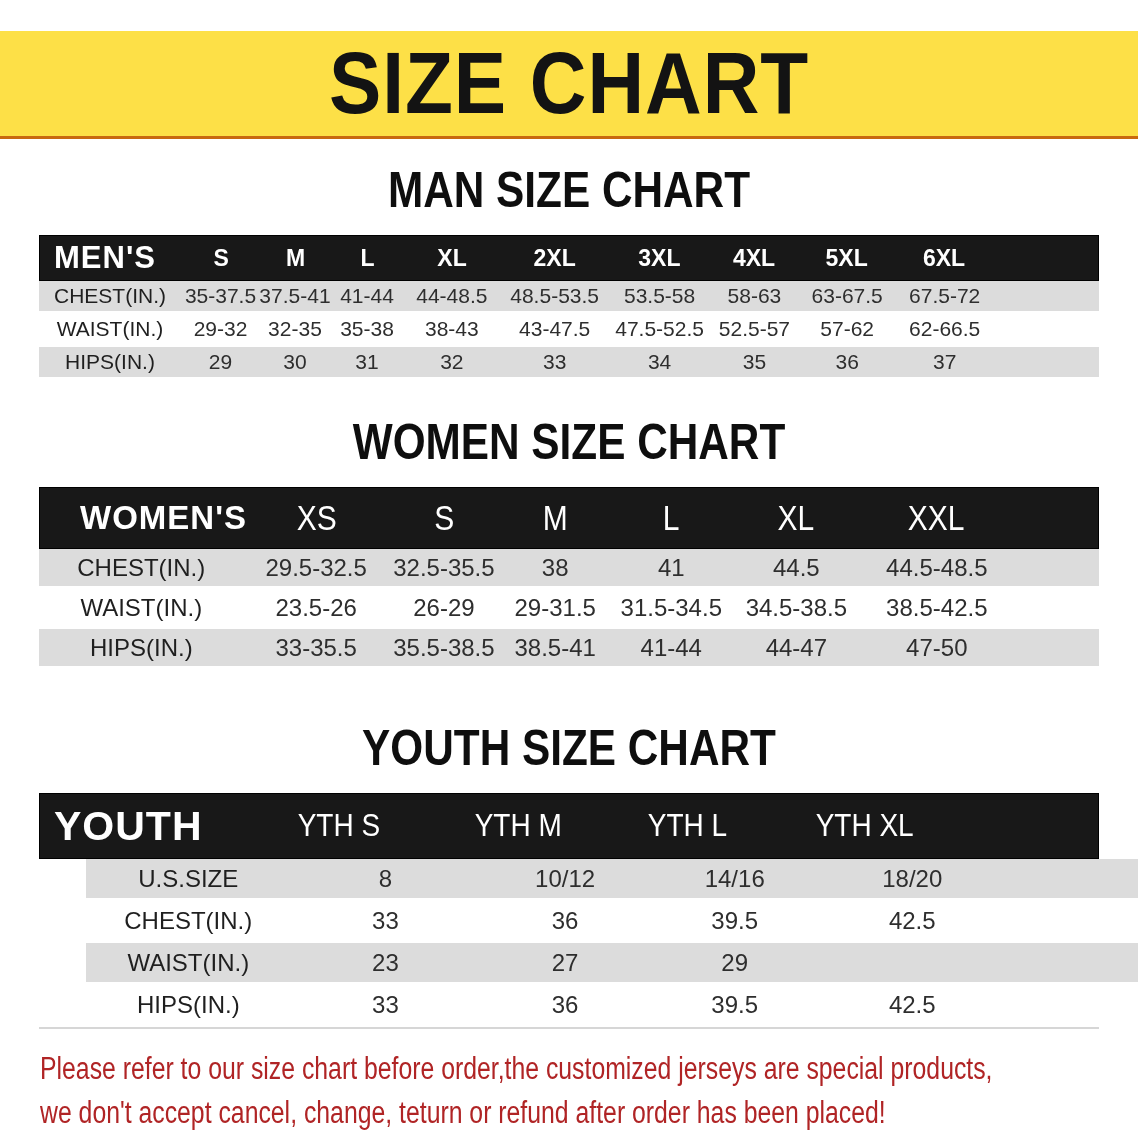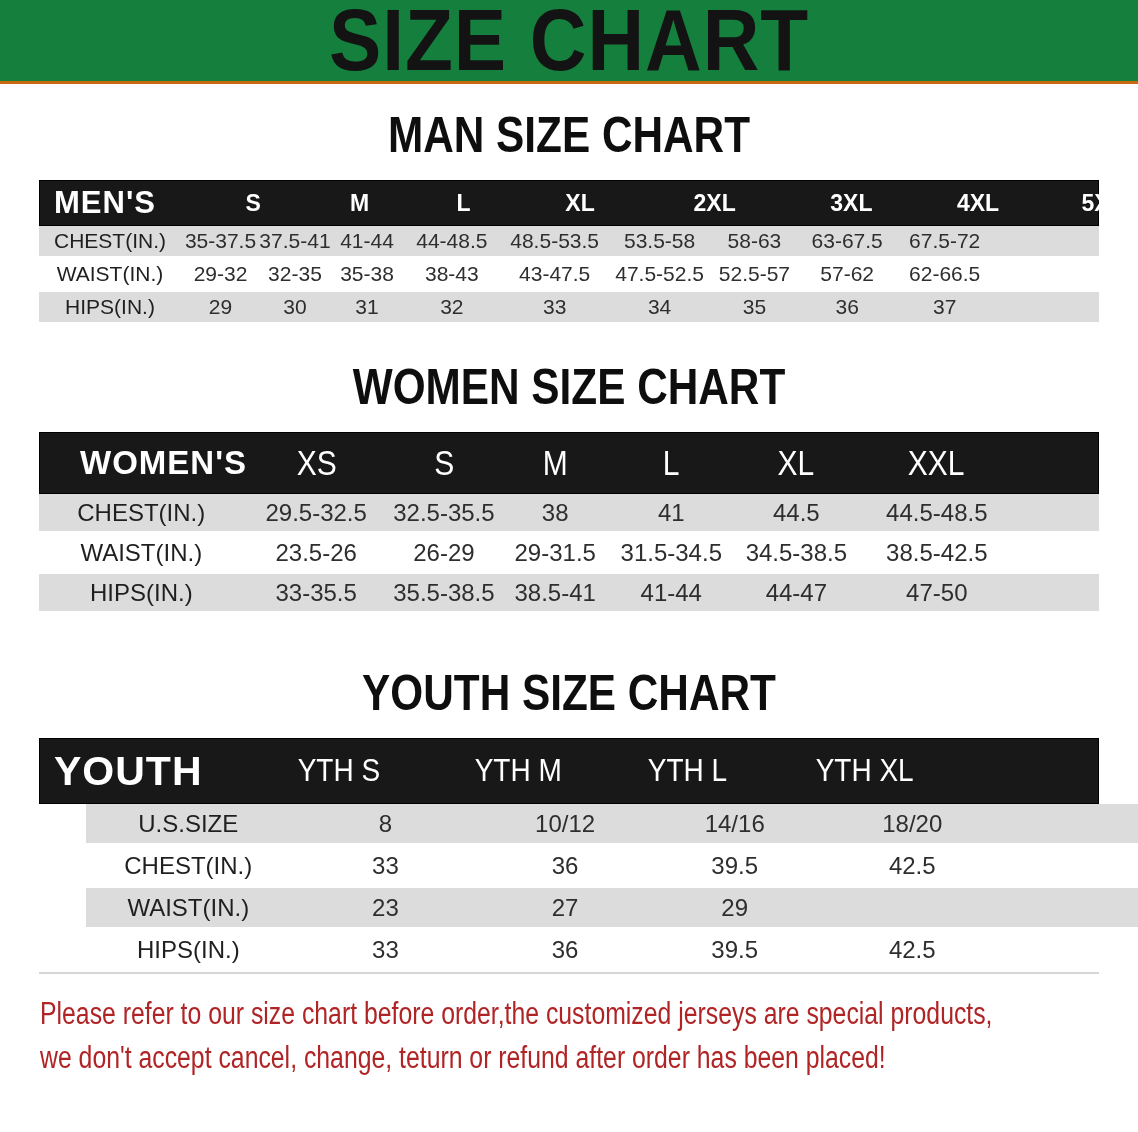--- a/index.html
+++ b/index.html
@@ -3,24 +3,24 @@
 <meta charset="utf-8">
 <style>
   * { box-sizing: border-box; margin: 0; padding: 0; }
   html, body {
     width: 1138px; height: 1132px;
     background: #ffffff;
     font-family: "Liberation Sans", sans-serif;
     overflow: hidden;
   }
   .banner {
-    width: 100%; height: 84px;
-    background: #15803d;
+    width: 100%; height: 108px;
+    background: #fde047;
     border-bottom: 3px solid #C8690F;
-    display: flex; align-items: center; justify-content: center;
+    display: flex; align-items: center; justify-content: center; margin-top: 31px;
   }
   .banner-title {
     font-size: 80px; font-weight: 700; color: #131313;
     letter-spacing: 1px; line-height: 1;
     transform: scaleY(1.08) scaleX(0.98);
   }
   .section-title {
     text-align: center;
     font-size: 46px; font-weight: 700; color: #0e0e0e;
     line-height: 1; letter-spacing: 0px;
@@ -30,21 +30,21 @@
   #title-women { margin-top: 38px; margin-bottom: 23px; }
   #title-youth { margin-top: 55px; margin-bottom: 23px; }
 
   .sizetable { width: 1060px; margin: 0 auto; }
   .grid-row { display: grid; width: 100%; }
   .table-men   .grid-row { grid-template-columns: 13.4% 7.45% 6.6% 7% 9% 10.4% 9.4% 8.5% 9% 9.4% 1fr; }
   .table-women .grid-row { grid-template-columns: 19.3% 13.7% 10.4% 10.6% 11.3% 12.3% 14.2% 1fr; }
   .table-youth .grid-row { grid-template-columns: 19.3% 17.9% 16% 16% 17.5% 1fr; }
 
   .thead { background: #181818; color: #ffffff; border: 1px solid #000; }
-  .table-men   .thead { height: 46px; gap: 32px; }
+  .table-men   .thead { height: 46px; }
   .table-women .thead { height: 62px; }
   .table-youth .thead { height: 66px; }
   .thead .cell, .trow .cell {
     display: flex; align-items: center; justify-content: center;
     white-space: nowrap;
   }
   .thead .label-cell { justify-content: flex-start; padding-left: 14px; font-weight: 700; letter-spacing: 1px; }
   .table-men   .thead .label-cell { font-size: 31px; }
   .table-women .thead .label-cell { font-size: 33px; padding-left: 40px; }
   .table-youth .thead .label-cell { font-size: 41px; }

